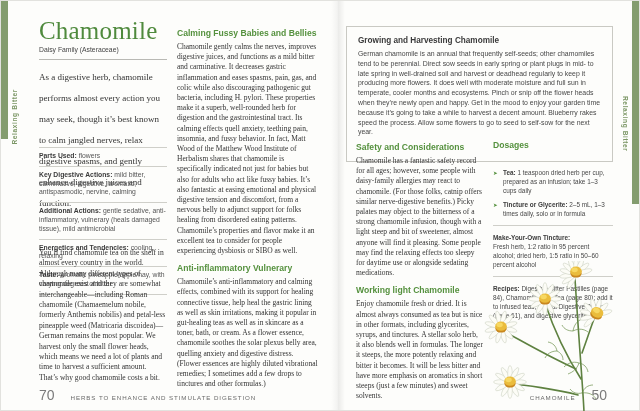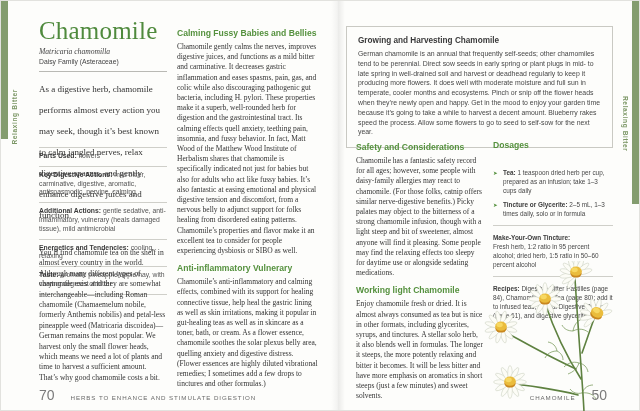--- a/index.html
+++ b/index.html
@@ -55,21 +55,21 @@
   
   .mid-col { position:absolute; left:176px; top:27px; width:141px; }
   .h-green { font-size:8.6px; font-weight:bold; color:#55913e; margin-bottom:4px; }
   .mid-col p, .safety-col p {
     font-family:"Liberation Serif", serif; font-size:7.5px; line-height:10.2px; color:#333; margin-bottom:7px;
   }
 
   
   .grow-box {
     position:absolute; left:345px; top:25px; width:267px;
-    border:1px solid #c9c9c3; padding:9px 11px 10px; background:#fdfdfb;
+    border:1px solid #c9c9c3; padding:9px 11px 24px; background:#fdfdfb;
   }
   .grow-box h3 { font-size:8.2px; color:#3a3a3a; margin-bottom:4px; }
   .grow-box p  { font-size:6.9px; line-height:9.8px; color:#474747; }
 
   .safety-col { position:absolute; left:355px; top:139px; width:127px; }
   .safety-col .h-green { margin-top:2px; }
 
   .dosage-col { position:absolute; left:492px; top:139px; width:120px; }
   .dosage-col .h-green { margin-bottom:18px; }
   .dose { font-size:6.4px; line-height:9px; color:#474747; margin-bottom:5px; }
@@ -95,21 +95,20 @@
 
   <div class="tab-bar left"></div>
   <div class="tab-label left">Relaxing Bitter</div>
   <div class="tab-bar right"></div>
   <div class="tab-label right">Relaxing Bitter</div>
 
   <div class="gutter"></div>
 
   <div class="title-block">
     <h1>Chamomile</h1>
-    <div class="latin">Matricaria chamomilla</div>
     <div class="family">Daisy Family (Asteraceae)</div>
     <hr class="rule">
     <p class="intro">As a digestive herb, chamomile performs almost every action you may seek, though it’s best known to calm jangled nerves, relax digestive spasms, and gently enhance digestive juices and function.</p>
   </div>
 
   <div class="facts">
     <div class="fact">
       <b>Parts Used:</b>
       <span>flowers</span>
     </div>

